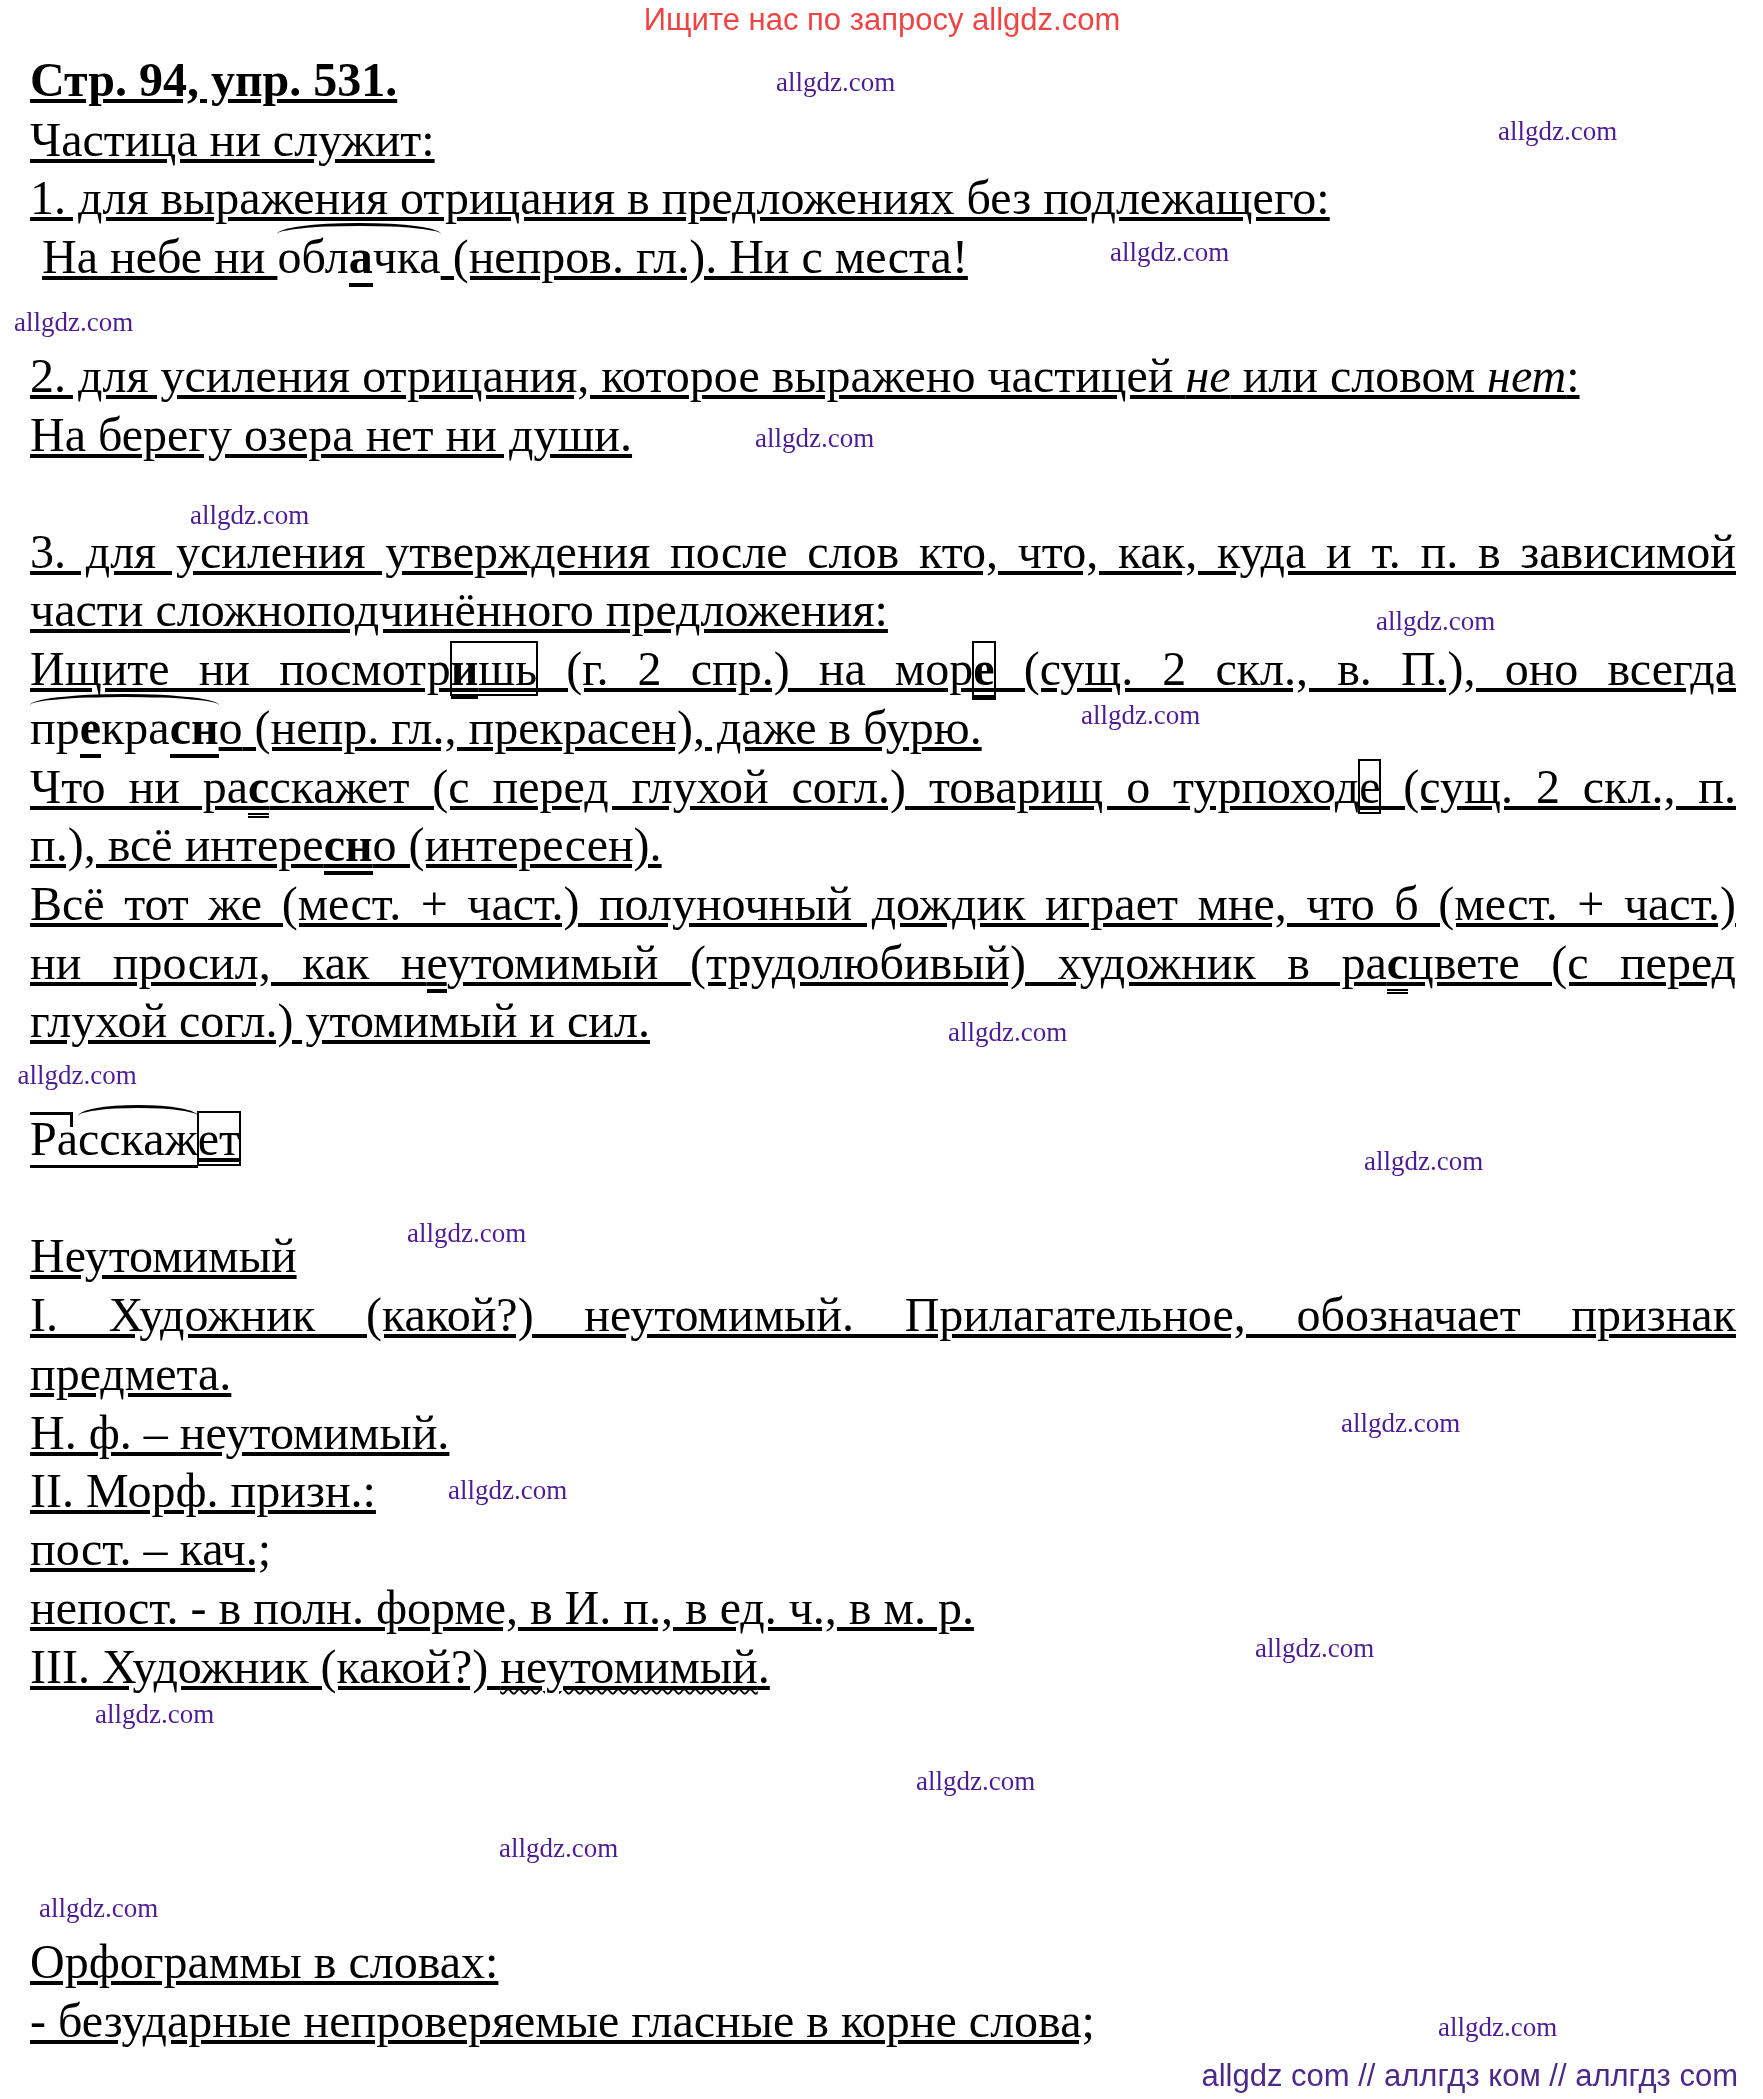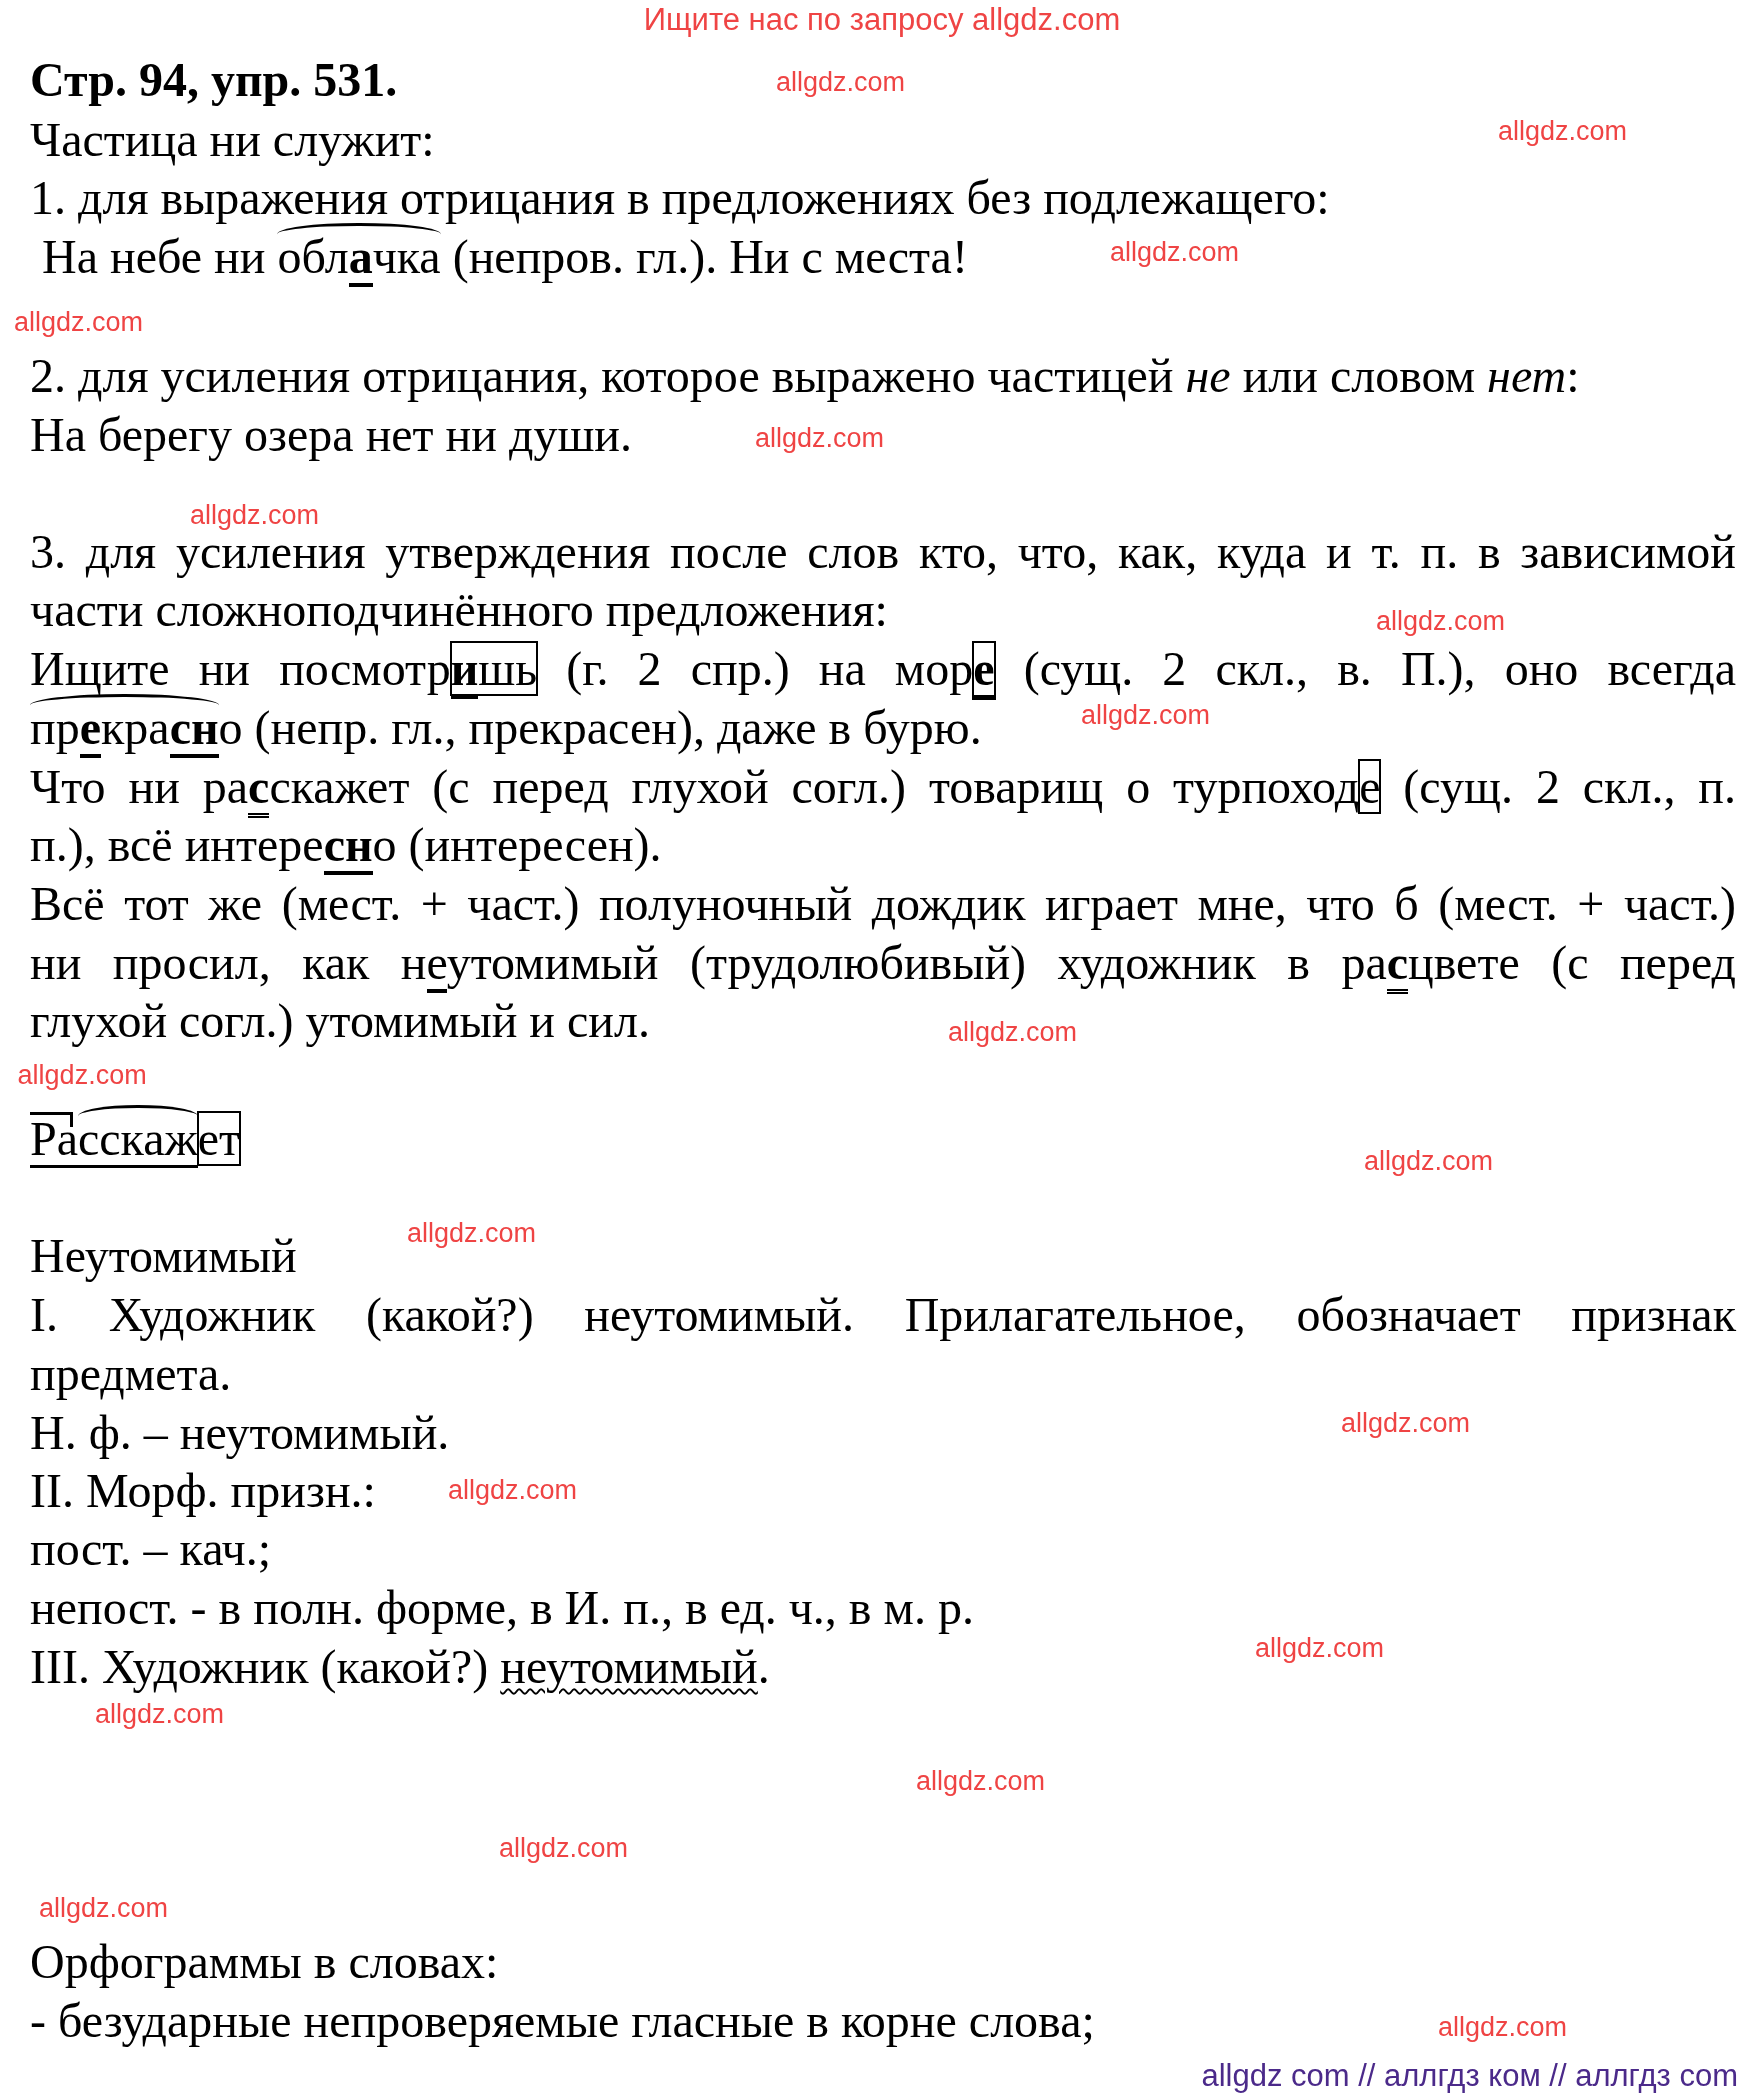--- a/index.html
+++ b/index.html
@@ -1,23 +1,23 @@
 <!DOCTYPE html>
 <html style="font-size:14px"><head>
 <meta charset="utf-8">
 <style>
   html, body { margin:0; padding:0; background:#ffffff; }
   body { width:1764px; height:2100px; position:relative; overflow:hidden; }
   .page { position:absolute; left:0; top:0; width:1764px; height:2100px; }
   .serif { font-family: "Liberation Serif", "DejaVu Serif", serif; color:#000; }
   .sans { font-family: "Liberation Sans", "DejaVu Sans", sans-serif; }
-  .line { position:absolute; left:30px; white-space:nowrap; font-size:48px; line-height:58px; }
+  .line { position:absolute; left:30px; white-space:nowrap; font-size:48px; line-height:58px;text-decoration:underline; }
   .just { width:1706px; white-space:normal; text-align:justify; text-align-last:justify; }
   .title { font-weight:bold; font-size:48px; }
-  .wm { position:absolute; font-size:27px; color:#ef4444; white-space:nowrap; }
+  .wm { position:absolute; font-size:27px; color:#4c1d95; white-space:nowrap;font-family:Liberation Serif, serif; }
   .top-banner { position:absolute; top:1.8px; left:0; width:1764px; text-align:center; font-size:31px; color:#ef4444; }
   .bottom-banner { position:absolute; top:2058px; left:0; width:1738px; text-align:right; font-size:31px; color:#4b2a8a; }
   .it { font-style:italic; }
   .b { font-weight:bold; }
   .u { border-bottom:4.4px solid #000; }
   .box { outline:2.6px solid #000; outline-offset:-1.8px; }
   .arc { position:relative; display:inline-block; }
   .arc::before { content:""; position:absolute; left:0; right:0; top:-5.3px; height:19.3px; border-top:3.5px solid #000; border-radius:50% 50% 0 0; }
   .pre { position:relative; display:inline-block; }
   .pre::before { content:""; position:absolute; left:0; right:5.3px; top:1.8px; height:12.3px; border-top:3.5px solid #000; border-right:3.5px solid #000; }

